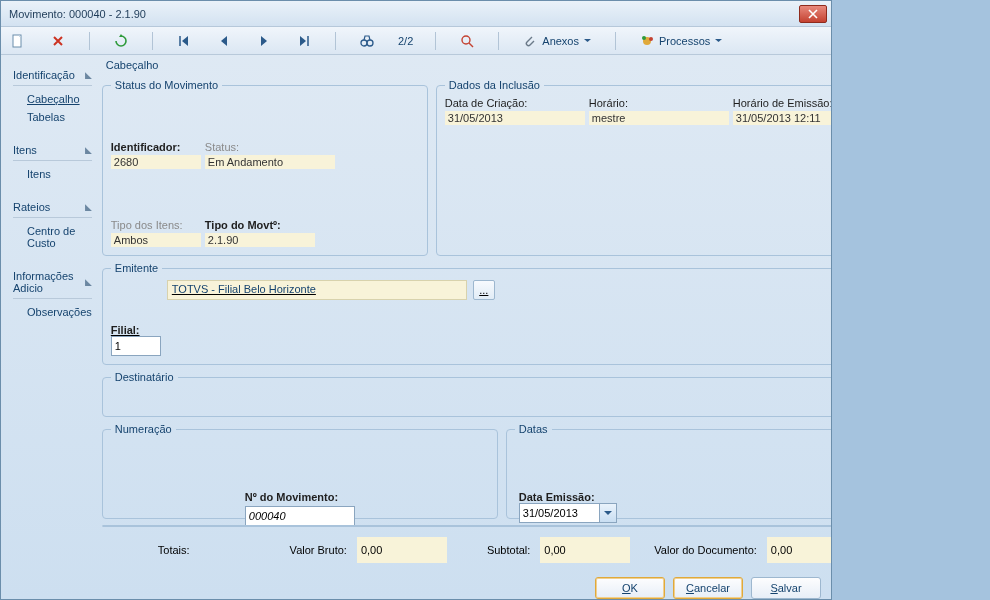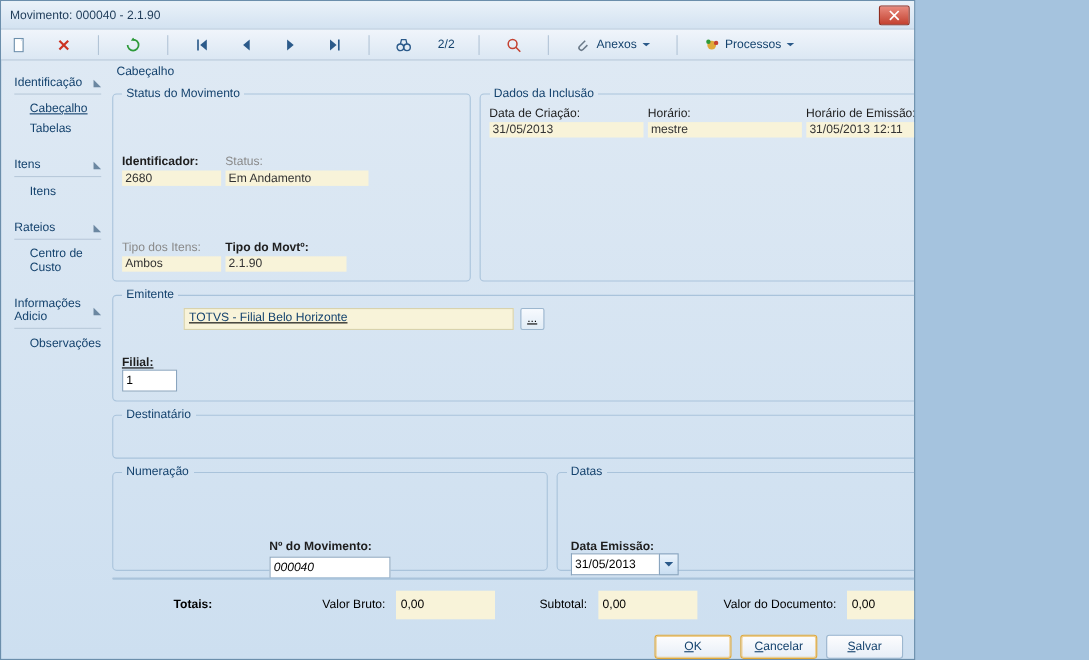--- a/index.html
+++ b/index.html
@@ -36,21 +36,21 @@
   .label-norm { color: #1e1e1e; }
   .emitente-row { display: flex; align-items: flex-start; gap: 6px; text-decoration: underline; }
   .text-input { border: 1px solid #8aa5bf; background: #fff; padding: 2px 3px; height: 20px; }
   .filial-name { background: #f8f3d9; border: 1px solid #d8d2ad; padding: 2px 4px; height: 20px; min-width: 300px; color: #15436e; }
   .ellipsis-btn { width: 22px; height: 20px; border: 1px solid #9db7cf; background: linear-gradient(to bottom,#f7fafe,#e1ecf6); border-radius: 2px; cursor: pointer; display:flex;align-items:center;justify-content:center; }
   .date-input { display:flex; align-items:center; }
   .date-input input { border:1px solid #8aa5bf; border-right:none; padding:2px 3px; height:20px; width:80px; }
   .date-input .dd { width:18px; height:20px; border:1px solid #8aa5bf; background:linear-gradient(to bottom,#eaf3fc,#c9def2); display:flex;align-items:center;justify-content:center; cursor:pointer; }
   .big-empty { flex:1; border:1px solid #a9c3db; border-radius:4px; }
   .totals { display:flex; align-items:center; padding:4px 6px; gap:10px; }
-  .totals .lab { font-weight:bold; }
+  .totals .lab { font-weight:normal; }
   .totals .val { background:#f8f3d9; padding:7px 4px; min-width:90px; display:inline-block; }
   .buttons { display:flex; justify-content:flex-end; gap:8px; padding:4px 10px 0; }
   .btn { min-width:70px; height:22px; border:1px solid #9db7cf; background:linear-gradient(to bottom,#fdfdfe,#e7eef7); border-radius:3px; cursor:pointer; color:#15436e; padding:0 10px; }
   .btn.default { border-color:#e0a93a; box-shadow:0 0 0 1px #f0cf8f inset; }
   .btn u { text-decoration: underline; }
   .cab-label { color:#15436e; padding-left:4px; font-size:11px; height:14px; }
 </style>
 </head>
 <body>
 

